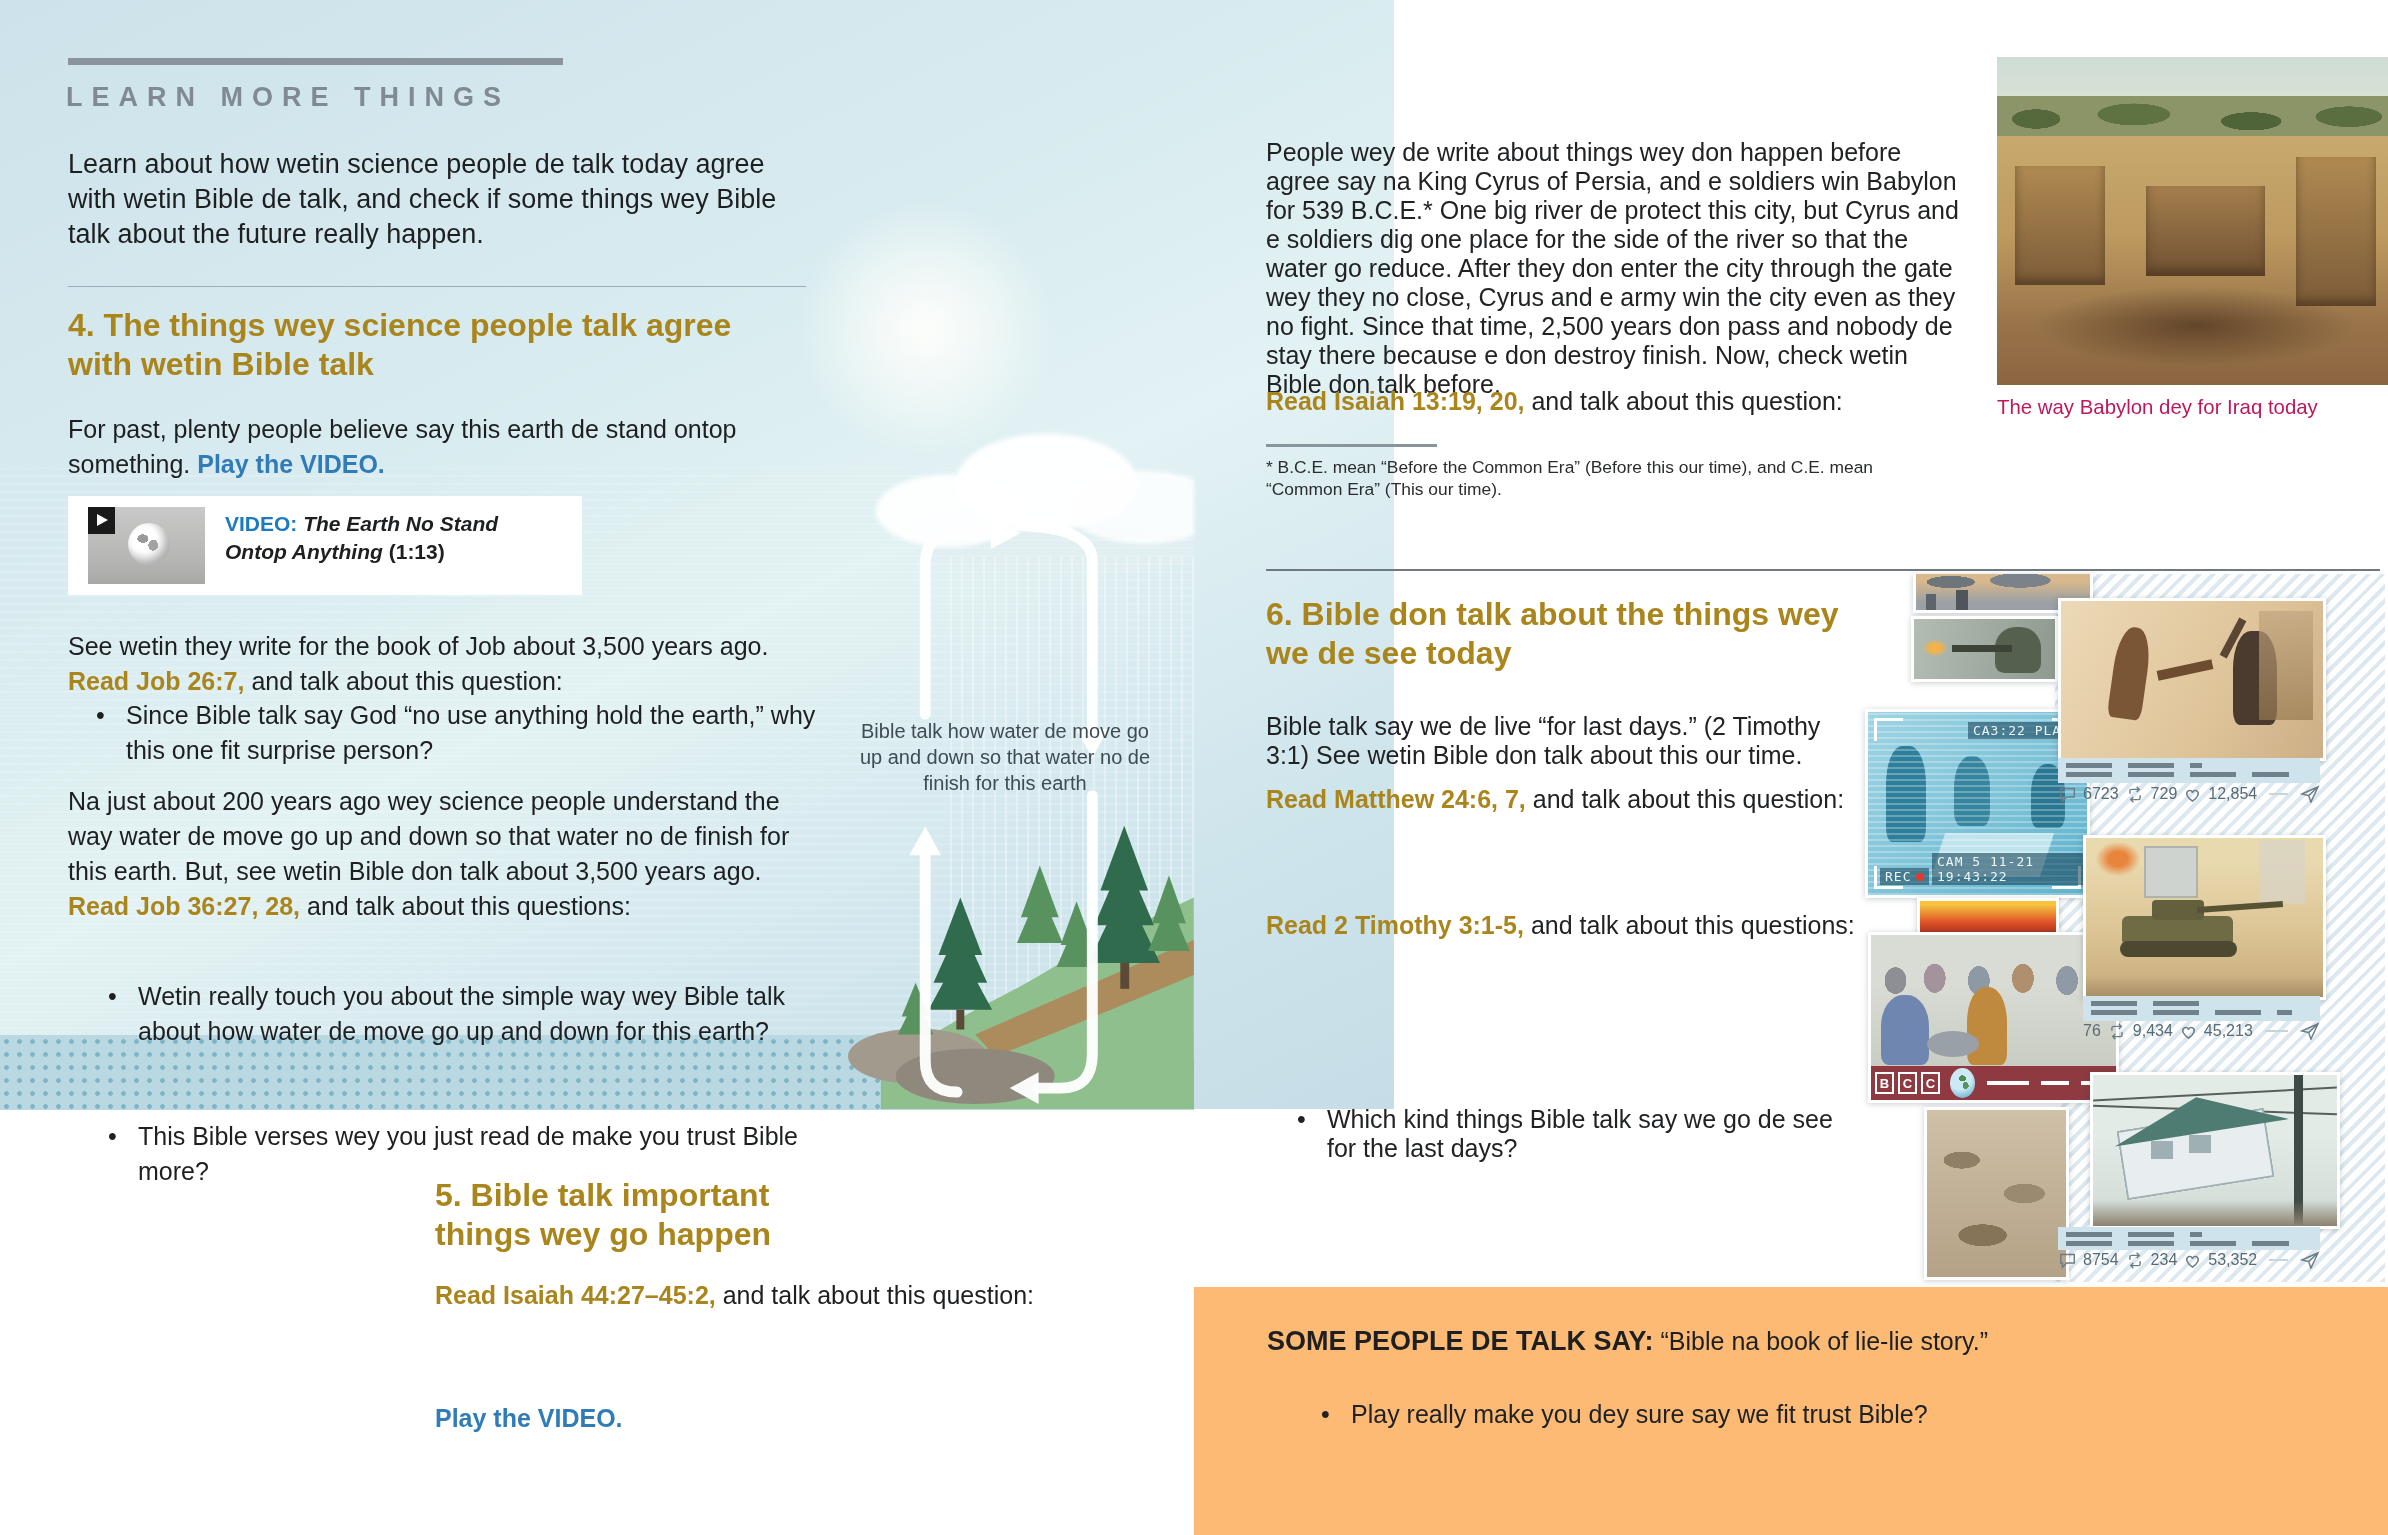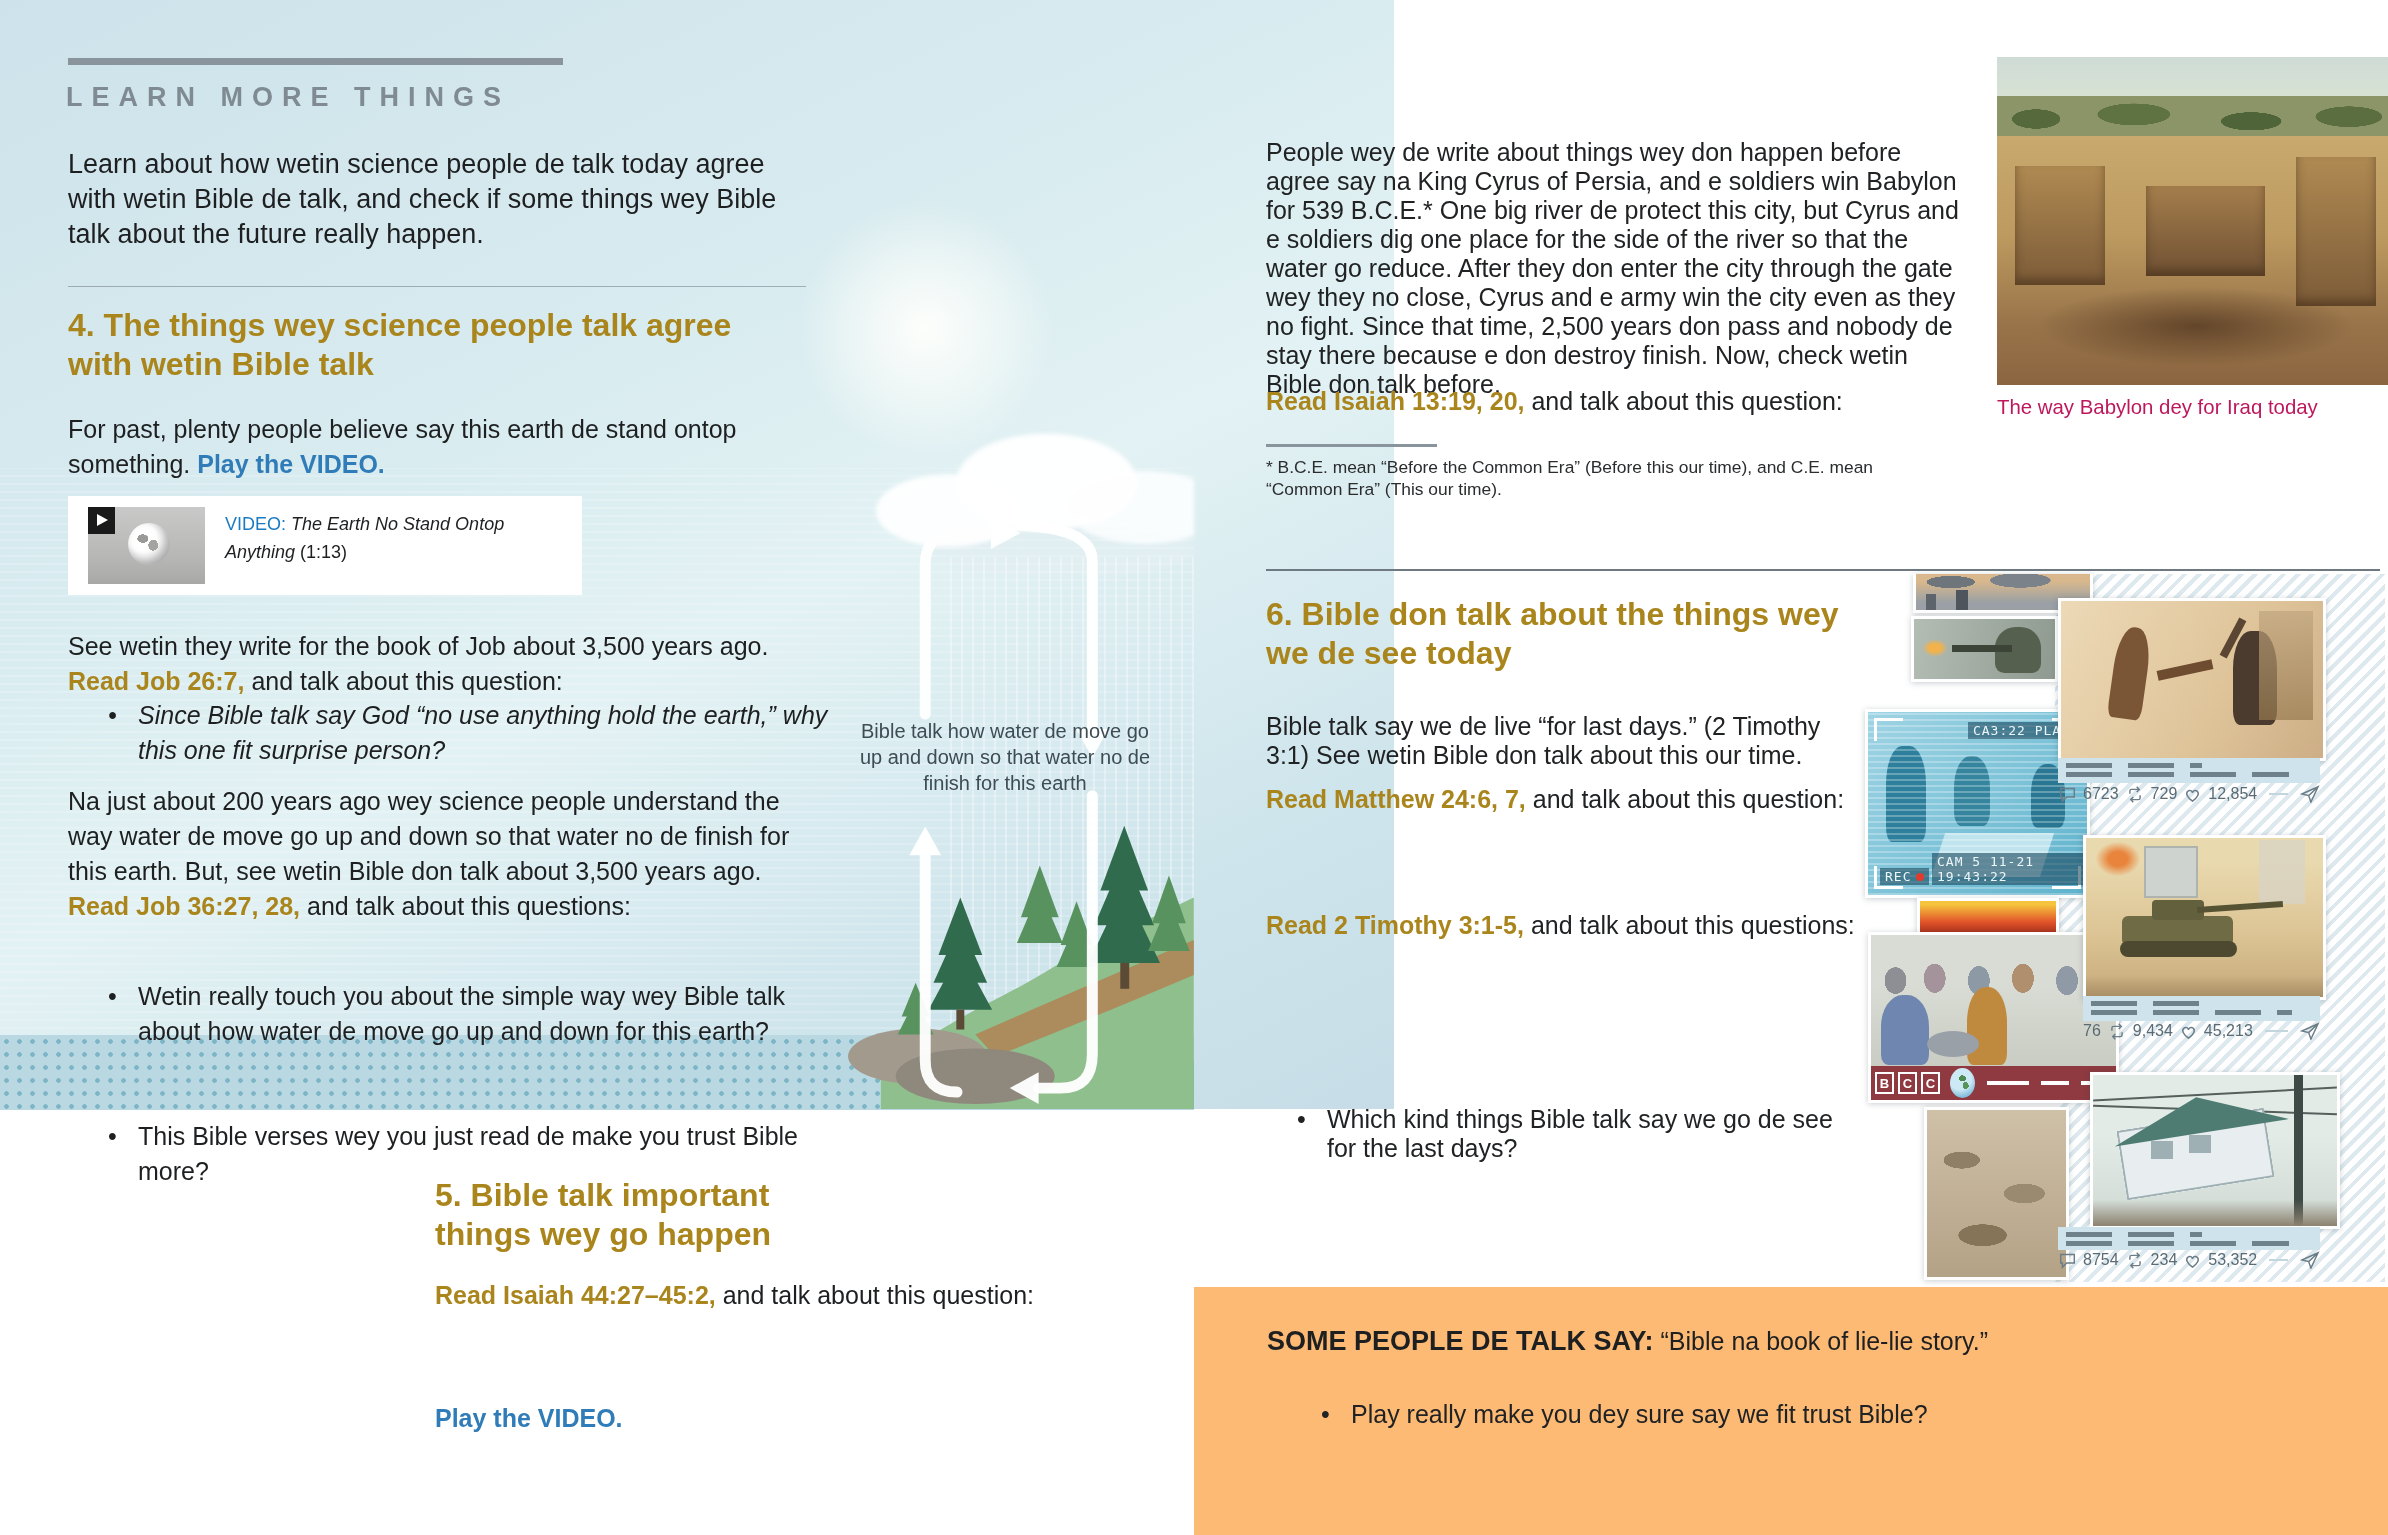--- a/index.html
+++ b/index.html
@@ -46,21 +46,21 @@
     background:linear-gradient(#c9c9c9,#b5b5b3 70%,#a8a8a6);}
   .globe{position:absolute;left:40px;top:16px;width:42px;height:42px;border-radius:50%;
     background:radial-gradient(circle at 35% 35%,#ffffff 0 35%,#e8e8e8 60%,#cccccc 100%);
     box-shadow:inset -4px -4px 8px rgba(120,120,120,.5);}
   .globe::after{content:"";position:absolute;left:7px;top:9px;width:26px;height:22px;border-radius:50%;
     background:radial-gradient(ellipse 9px 7px at 30% 30%,#9a9a98 60%,transparent 61%),
                radial-gradient(ellipse 8px 9px at 70% 60%,#a3a3a1 60%,transparent 61%);}
   .play-badge{position:absolute;left:0;top:0;width:27px;height:27px;background:#1a1a1a;}
   .play-badge::after{content:"";position:absolute;left:9px;top:7px;width:0;height:0;
     border-left:11px solid #ffffff;border-top:6.5px solid transparent;border-bottom:6.5px solid transparent;}
-  .vlabel{font-size:18px;line-height:28px;font-weight:normal;}
+  .vlabel{font-size:21px;line-height:28px;font-weight:bold;}
   .vtitle{font-style:italic;}
   .vbox2{left:66px;top:1172px;width:311px;height:189px;background:#d8ebf7;}
   .vthumb2{position:absolute;left:24px;top:17px;width:133px;height:88px;
     background:linear-gradient(120deg,#7e6288 0%,#5a4468 45%,#3c2e4c 100%);}
   .beam{position:absolute;left:52px;top:0;width:26px;height:88px;
     background:linear-gradient(rgba(255,255,255,.95),rgba(255,255,255,.35));}
   .fig{position:absolute;background:#2c2135;border-radius:40% 40% 20% 20%;}
 
   
   .photo{left:1997px;top:57px;width:391px;height:328px;overflow:hidden;}
@@ -188,21 +188,21 @@
       <span style="color:#1c7ac1;">VIDEO:</span>
       <span class="vtitle">The Earth No Stand Ontop Anything</span>
       <span>(1:13)</span>
     </div>
   </div>
 
   <div class="abs body-l" style="left:68px;top:629px;width:736px;">
     <span>See wetin they write for the book of Job about 3,500 years ago. </span><span class="gold">Read Job 26:7,</span><span> and talk about this question:</span>
   </div>
 
-  <div class="abs body-l bullet" style="left:100px;top:698px;width:697px;font-style:italic;">Since Bible talk say God “no use anything hold the earth,” why this one fit surprise person?</div>
+  <div class="abs body-l bullet" style="left:88px;top:698px;width:697px;">Since Bible talk say God “no use anything hold the earth,” why this one fit surprise person?</div>
 
   <div class="abs body-l" style="left:68px;top:784px;width:736px;">
     <span>Na just about 200 years ago wey science people understand the way water de move go up and down so that water no de finish for this earth. But, see wetin Bible don talk about 3,500 years ago. </span><span class="gold">Read Job 36:27, 28,</span><span> and talk about this questions:</span>
   </div>
 
   <div class="abs body-l bullet" style="left:100px;top:909px;width:706px;">Wetin really touch you about the simple way wey Bible talk about how water de move go up and down for this earth?</div>
   <div class="abs body-l bullet" style="left:100px;top:979px;width:706px;">This Bible verses wey you just read de make you trust Bible more?</div>
 
 
   <div class="abs h-gold" style="left:435px;top:1176px;width:428px;">5. Bible talk important things wey go happen</div>

